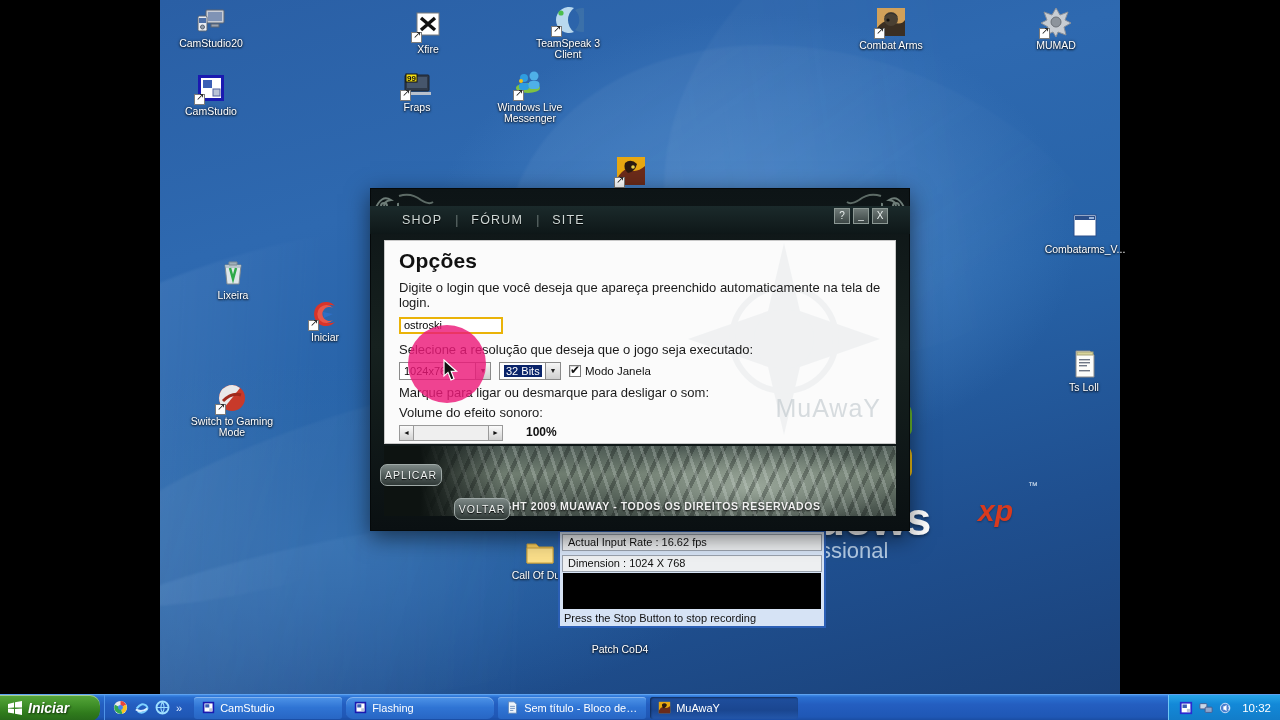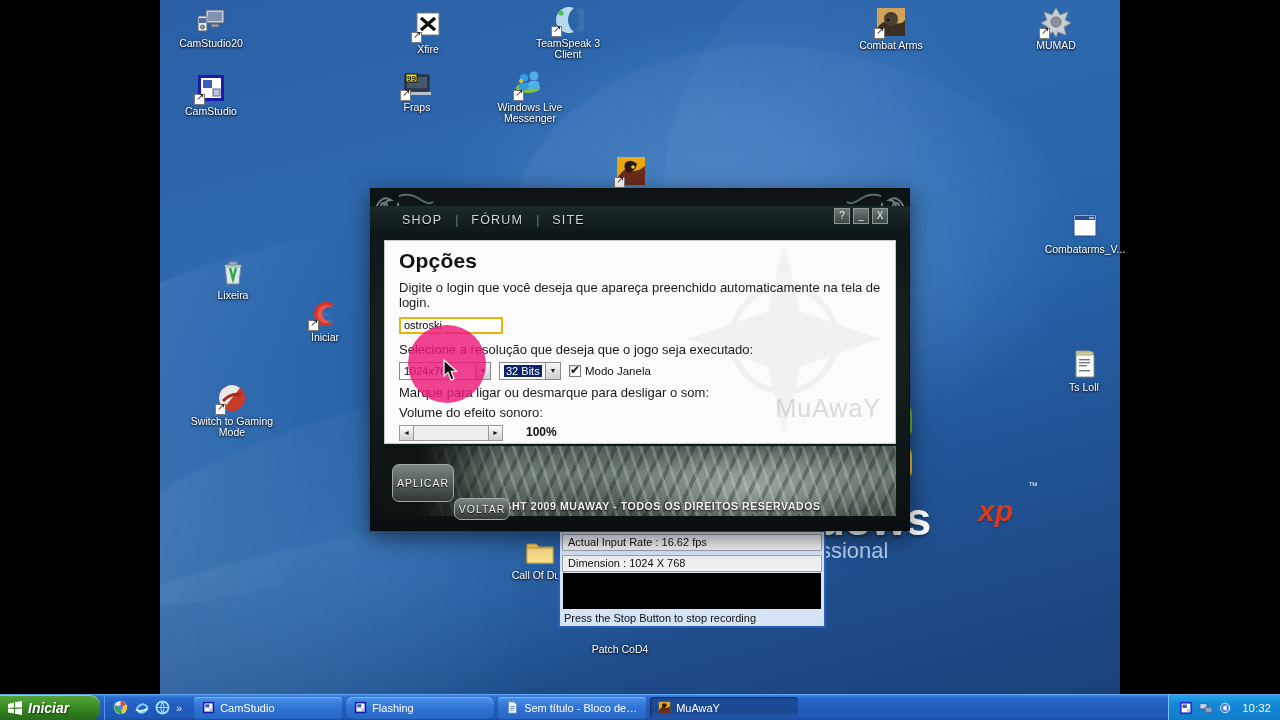--- a/index.html
+++ b/index.html
@@ -135,21 +135,21 @@
       repeating-linear-gradient(-64deg, rgba(20,26,24,.30) 0 4px, rgba(0,0,0,0) 4px 14px); }
   #banner .dark-l { position:absolute; left:0; top:0; width:120px; height:100%;
                     background:linear-gradient(90deg,#0d1311 30%, rgba(13,19,17,0)); }
   #copyright { position:absolute; left:0; right:0; bottom:4px; text-align:center; font-size:10.5px;
                color:#f2f2f2; letter-spacing:.6px; text-shadow:0 1px 2px #000; font-weight:bold; }
 
   .gbtn { position:absolute; background:linear-gradient(180deg,#7d8886 0%, #55605e 48%, #2f3836 100%);
           border:1px solid #9fa9a7; border-radius:7px; color:#f0f3f2; font-size:10.5px;
           letter-spacing:1px; display:flex; align-items:center; justify-content:center;
           text-shadow:0 1px 1px #000; cursor:pointer; }
-  #btn-aplicar { left:22px; top:276px; width:62px; height:38px; }
+  #btn-aplicar { left:10px; top:276px; width:62px; height:22px; }
   #btn-voltar { left:84px; top:310px; width:56px; height:22px; }
 
   
   #click-ring { position:absolute; left:408px; top:325px; width:78px; height:78px; border-radius:50%;
                 background:#ec1a79; opacity:.82; z-index:30; pointer-events:none; }
   #cursor { position:absolute; left:443px; top:359px; z-index:31; pointer-events:none; }
 
   
   #camstudio { position:absolute; left:558px; top:530px; width:268px; height:98px; z-index:18;
                background:#d6e3f5; border:2px solid #2b5fb5; }

